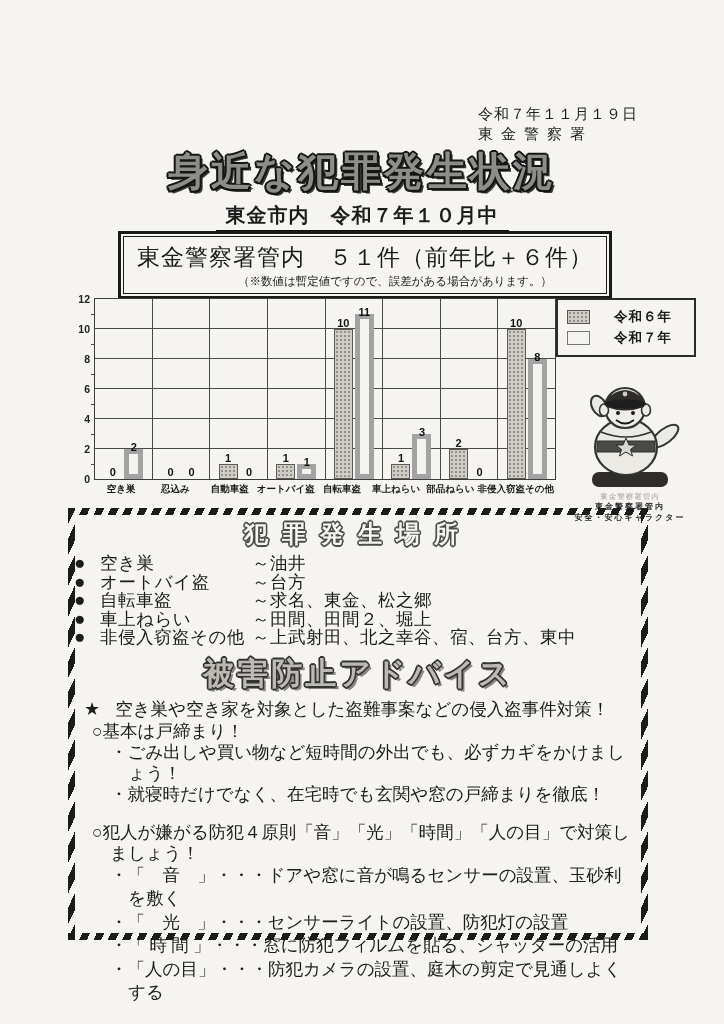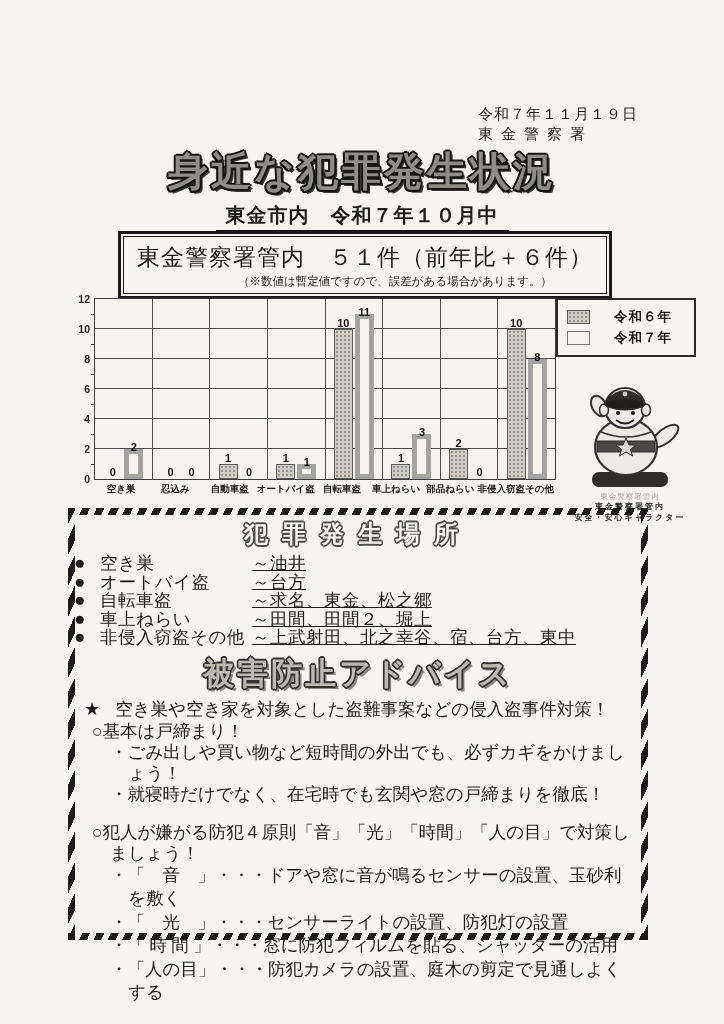--- a/index.html
+++ b/index.html
@@ -119,21 +119,21 @@
     font-size:24px; font-weight:bold; letter-spacing:14px;
     color:#f5f4f1;
     text-shadow:
       1.6px 0 #4c4c4c, -1.6px 0 #4c4c4c, 0 1.6px #4c4c4c, 0 -1.6px #4c4c4c,
       1.2px 1.2px #4c4c4c, -1.2px -1.2px #4c4c4c, 1.2px -1.2px #4c4c4c, -1.2px 1.2px #4c4c4c;
   }
   .loc-list { margin-top:4px; }
   .loc-row { display:flex; align-items:baseline; font-size:17.5px; line-height:18.5px; }
   .loc-bullet { width:26px; margin-left:-4px; font-size:19px; line-height:18.5px; }
   .loc-cat { width:152px; letter-spacing:0.5px; }
-  .loc-places { flex:1; letter-spacing:0.5px;text-decoration:underline; }
+  .loc-places { flex:1; letter-spacing:0.5px; }
 
   .advice-title {
     text-align:center; margin-top:6px; margin-bottom:4px;
     font-family:"Liberation Sans", sans-serif;
     font-size:31px; font-weight:bold; letter-spacing:3px;
     color:#bdbab4;
     text-shadow:
       1.6px 0 #333, -1.6px 0 #333, 0 1.6px #333, 0 -1.6px #333,
       1.2px 1.2px #333, -1.2px -1.2px #333, 1.2px -1.2px #333, -1.2px 1.2px #333,
       3px 3px 0 #8a8882;

